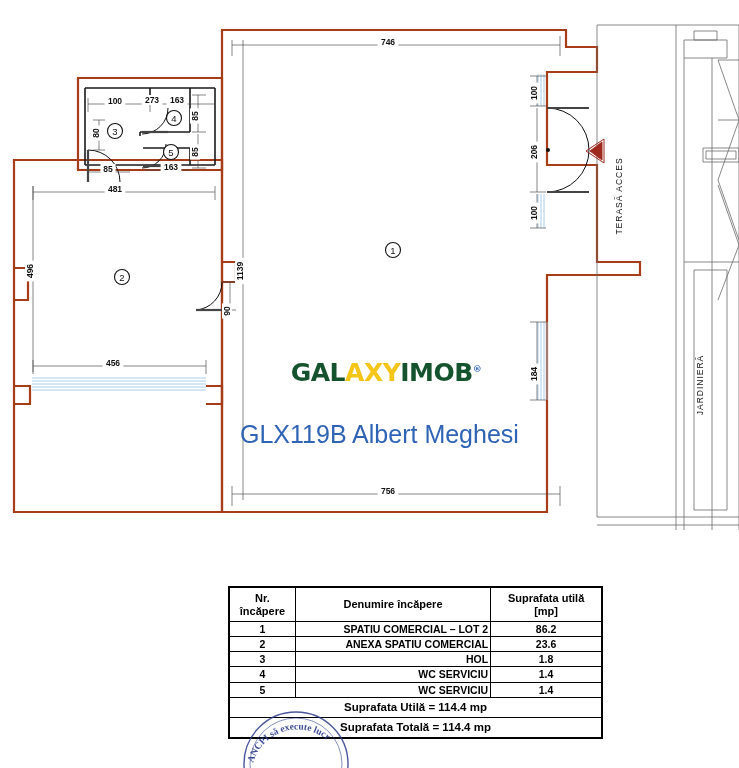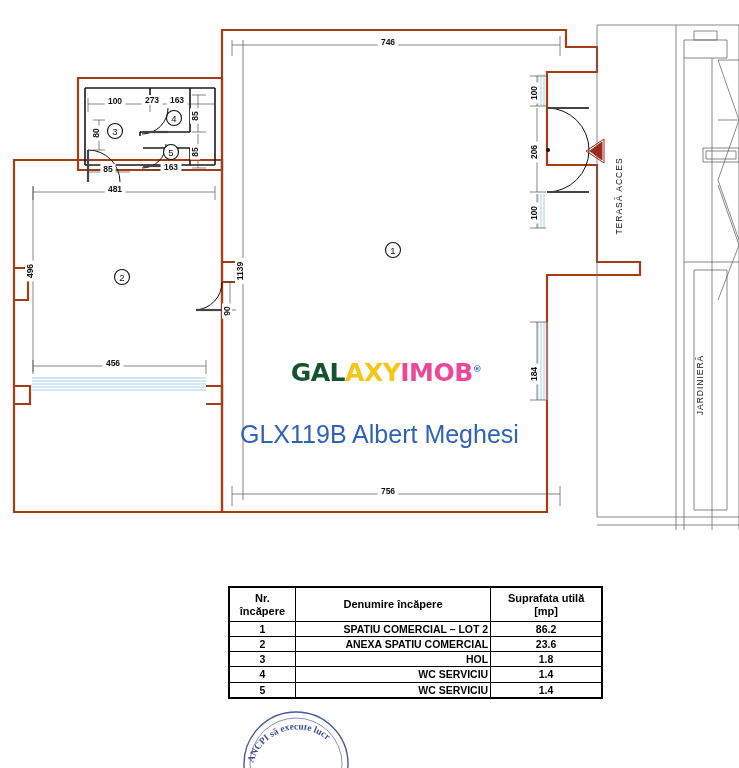--- a/index.html
+++ b/index.html
@@ -238,21 +238,21 @@
       <text class="rnum" x="171" y="152.5">5</text>
     </g>
 
   <g id="planlabels">
       <text class="rlbl" x="622" y="196" transform="rotate(-90 622 196)">TERASĂ ACCES</text>
       <text class="rlbl" x="703" y="385" transform="rotate(-90 703 385)">JARDINIERĂ</text>
     </g>
 </svg>
 
 <div class="logo">
-  <div class="word"><span style="color: #14532d;">GAL</span><span style="color: rgb(245, 197, 24);">AXY</span><span style="color: #ec4899;">IMOB</span><span class="reg">®</span></div>
+  <div class="word"><span style="color: #14532d;">GAL</span><span style="color: rgb(245, 197, 24);">AXY</span><span style="color: #14532d;">IMOB</span><span class="reg">®</span></div>
 </div>
 <div class="title" style="color: rgb(47, 99, 181);">GLX119B Albert Meghesi</div>
 
 <div id="tablewrap">
   <table>
     <thead>
       <tr>
         <th class="hd">
           <span>Nr.</span><br>
           <span>încăpere</span>
@@ -283,20 +283,26 @@
         <tr>
           <td class="num">4</td>
           <td class="nm">WC SERVICIU</td>
           <td class="val">1.4</td>
         </tr>
         <tr>
           <td class="num">5</td>
           <td class="nm">WC SERVICIU</td>
           <td class="val">1.4</td>
         </tr>
+        <tr class="sum">
+          <td colspan="3">Suprafata Utilă  =  114.4 mp</td>
+        </tr>
+        <tr class="sum">
+          <td colspan="3">Suprafata Totală  =  114.4 mp</td>
+        </tr>
       </tbody>
   </table>
 </div>
 
 <svg class="stamp" viewBox="0 0 120 120">
   <circle cx="58" cy="58" r="52" fill="none" stroke="#2a3a8c" stroke-width="1.4" opacity="0.85"></circle>
   <circle cx="58" cy="58" r="46" fill="none" stroke="#2a3a8c" stroke-width="0.8" opacity="0.7"></circle>
   <defs>
       <path id="arcp" d="M 14,62 A 46,46 0 0 1 104,58"></path>
     </defs>

